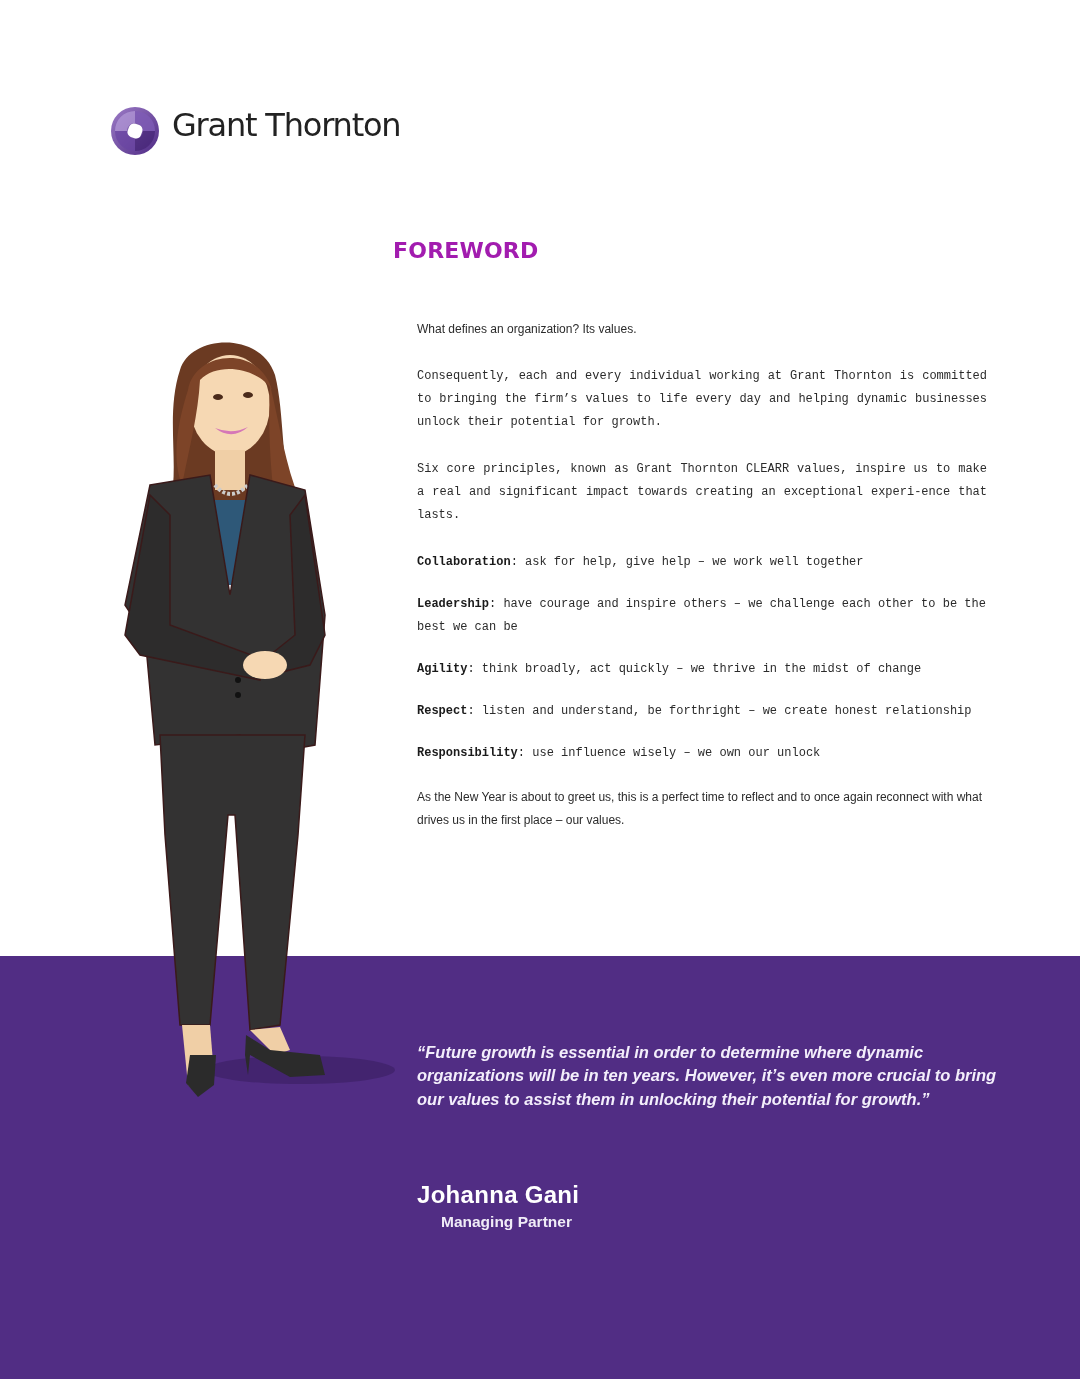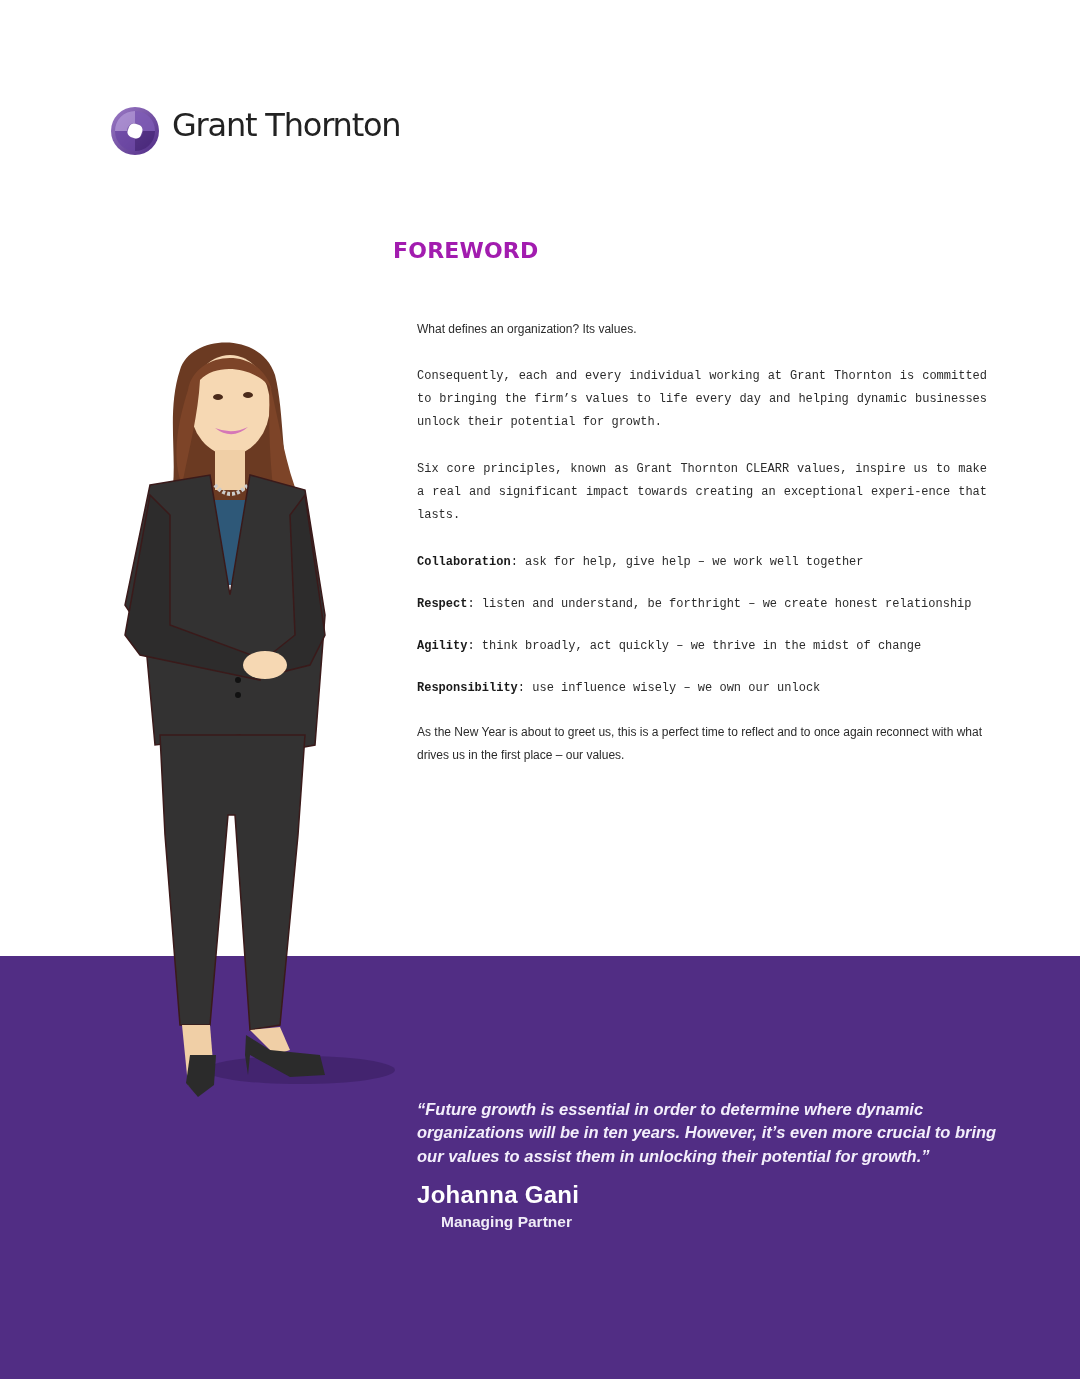--- a/index.html
+++ b/index.html
@@ -29,21 +29,21 @@
     font-size: 12px; line-height: 23px; color: #2b2b2b;
   }
   .body-text p { margin: 0; text-align: justify; }
   .p-gap { margin-top: 24px !important; font-family: Liberation Mono, monospace; }
   .val { margin: 0; }
   .val + .val { margin-top: 19px; }
   .val b { font-weight: bold; color: #1a1a1a; }
   .closing { margin-top: 21px !important; text-align: left !important; }
   .figure { position: absolute; left: 110px; top: 335px; width: 300px; height: 770px; }
   .quote {
-    position: absolute; left: 417px; top: 1098px; width: 580px;
+    position: absolute; left: 417px; top: 1041px; width: 580px;
     color: #f3eefb; font-style: italic; font-weight: bold; font-size: 16.5px; line-height: 23.4px;
   }
   .name {
     position: absolute; left: 417px; top: 1181px; color: #ffffff;
     font-size: 24px; font-weight: bold; letter-spacing: 0.3px;
   }
   .role {
     position: absolute; left: 417px; top: 1213px; color: #f0ecf7;
     font-size: 15.5px; font-weight: bold; margin-left: 24px;
   }
@@ -72,22 +72,23 @@
 </div>
 
 <div class="heading">FOREWORD</div>
 
 <div class="body-text">
   <p>What defines an organization? Its values.</p>
   <p class="p-gap">Consequently, each and every individual working at Grant Thornton is committed to bringing the firm’s values to life every day and helping dynamic businesses unlock their potential for growth.</p>
   <p class="p-gap">Six core principles, known as Grant Thornton CLEARR values, inspire us to make a real and significant impact towards creating an exceptional experi-ence that lasts.</p>
   <div class="p-gap" style="margin-top:20px">
     <p class="val" style="text-align:left"><b>Collaboration</b><span>: ask for help, give help – we work well together</span></p>
+    <p class="val" style="text-align:left"><b>Leadership</b><span>: have courage and inspire others – we challenge each other to be the best we can be</span></p>
+    <p class="val" style="text-align:left"><b>Agility</b><span>: think broadly, act quickly – we thrive in the midst of change</span></p>
     <p class="val" style="text-align:left;white-space:nowrap"><b>Respect</b><span>: listen and understand, be forthright – we create honest relationship</span></p>
-    <p class="val" style="text-align:left"><b>Agility</b><span>: think broadly, act quickly – we thrive in the midst of change</span></p>
     <p class="val" style="text-align:left"><b>Responsibility</b><span>: use influence wisely – we own our unlock</span></p>
   </div>
   <p class="closing">As the New Year is about to greet us, this is a perfect time to reflect and to once again reconnect with what drives us in the first place – our values.</p>
 </div>
 
 <svg class="figure" viewBox="0 0 300 770">
 
   <ellipse cx="190" cy="735" rx="95" ry="14" fill="#3d2166" opacity="0.7"></ellipse>
 
   <path d="M70 35 C80 0 150 -5 165 40 C175 80 170 130 185 170 C150 185 100 185 60 170 C70 130 55 80 70 35 Z" fill="#6b3a22"></path>

